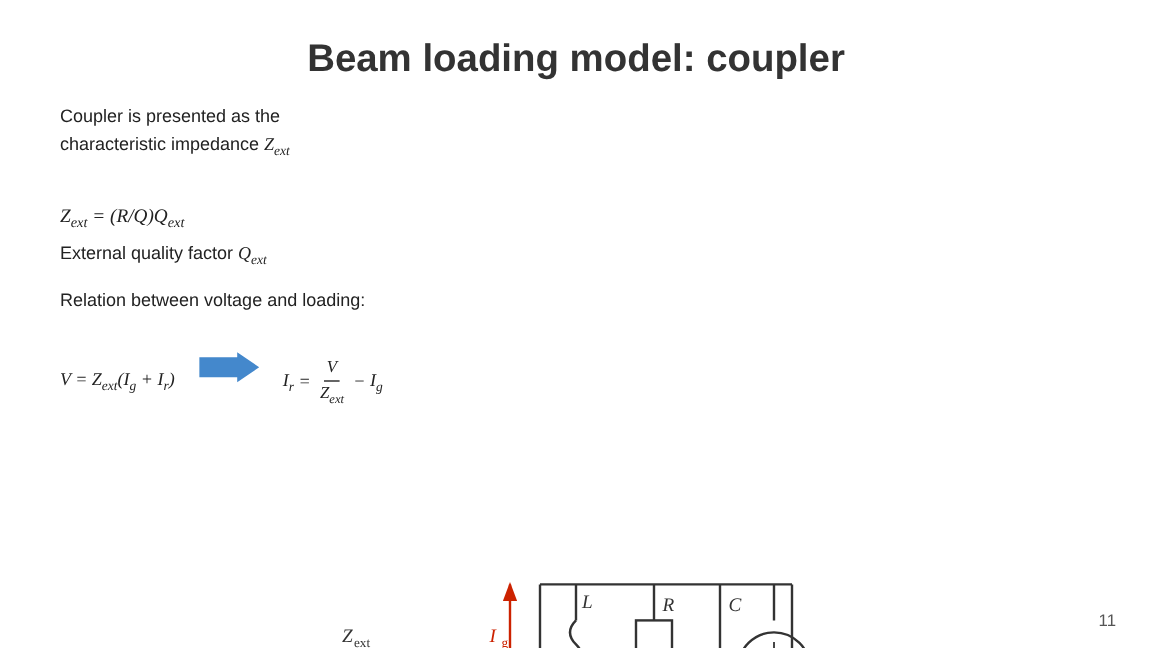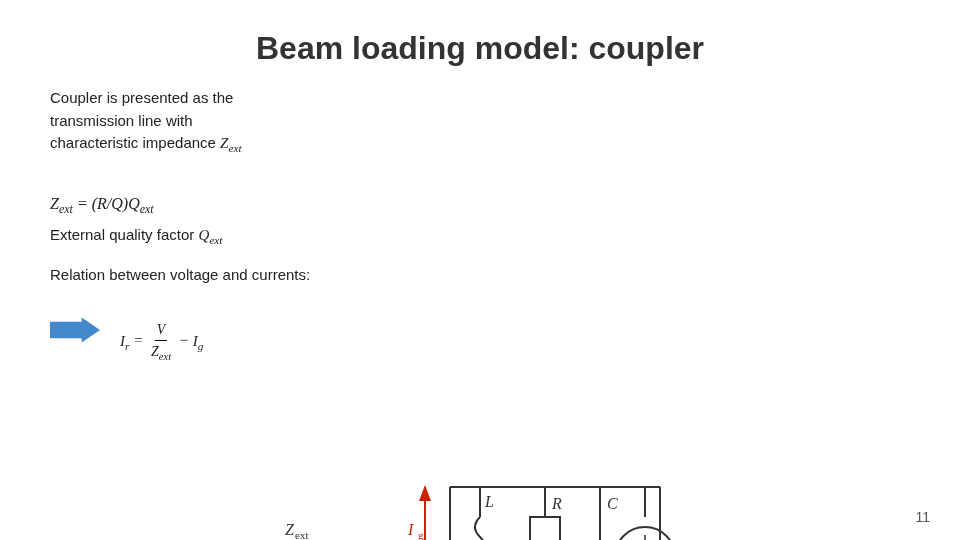--- a/index.html
+++ b/index.html
@@ -138,42 +138,44 @@
 <div class="slide">
 
   <div class="title">Beam loading model: coupler</div>
 
   <div class="content-area">
 
     <div class="left-panel">
 
       <div class="text-block">
         <p>Coupler is presented as the</p>
-        <p>transmission line with</p>
         <p>
           characteristic impedance <span class="math"><i>Z</i><sub>ext</sub></span>
         </p>
       </div>
 
       <div class="formula-block formula-line">
         <span class="math">
           <i>Z</i><sub>ext</sub> = (<i>R</i>/<i>Q</i>)<i>Q</i><sub>ext</sub>
         </span>
       </div>
 
       <div class="text-block">
         <p>
           External quality factor <span class="math"><i>Q</i><sub>ext</sub></span>
         </p>
       </div>
 
-      <p class="relation-text">Relation between voltage and currents:</p>
+      <p class="relation-text">Relation between voltage and loading:</p>
 
       <div class="bottom-formulas">
 
+        <span class="math" style="font-size:15px;">
+          <i>V</i> = <i>Z</i><sub>ext</sub>(<i>I<sub>g</sub></i> + <i>I<sub>r</sub></i>)
+        </span>
 
         <svg class="arrow-right" viewBox="0 0 60 30" width="55" height="28">
           <defs>
             <marker id="arrowhead" markerWidth="8" markerHeight="6" refX="8" refY="3" orient="auto">
               <polygon points="0 0, 8 3, 0 6" fill="#4488cc"></polygon>
             </marker>
           </defs>
           <polygon points="0,5 0,25 38,25 38,30 60,15 38,0 38,5" fill="#4488cc"></polygon>
         </svg>
 

